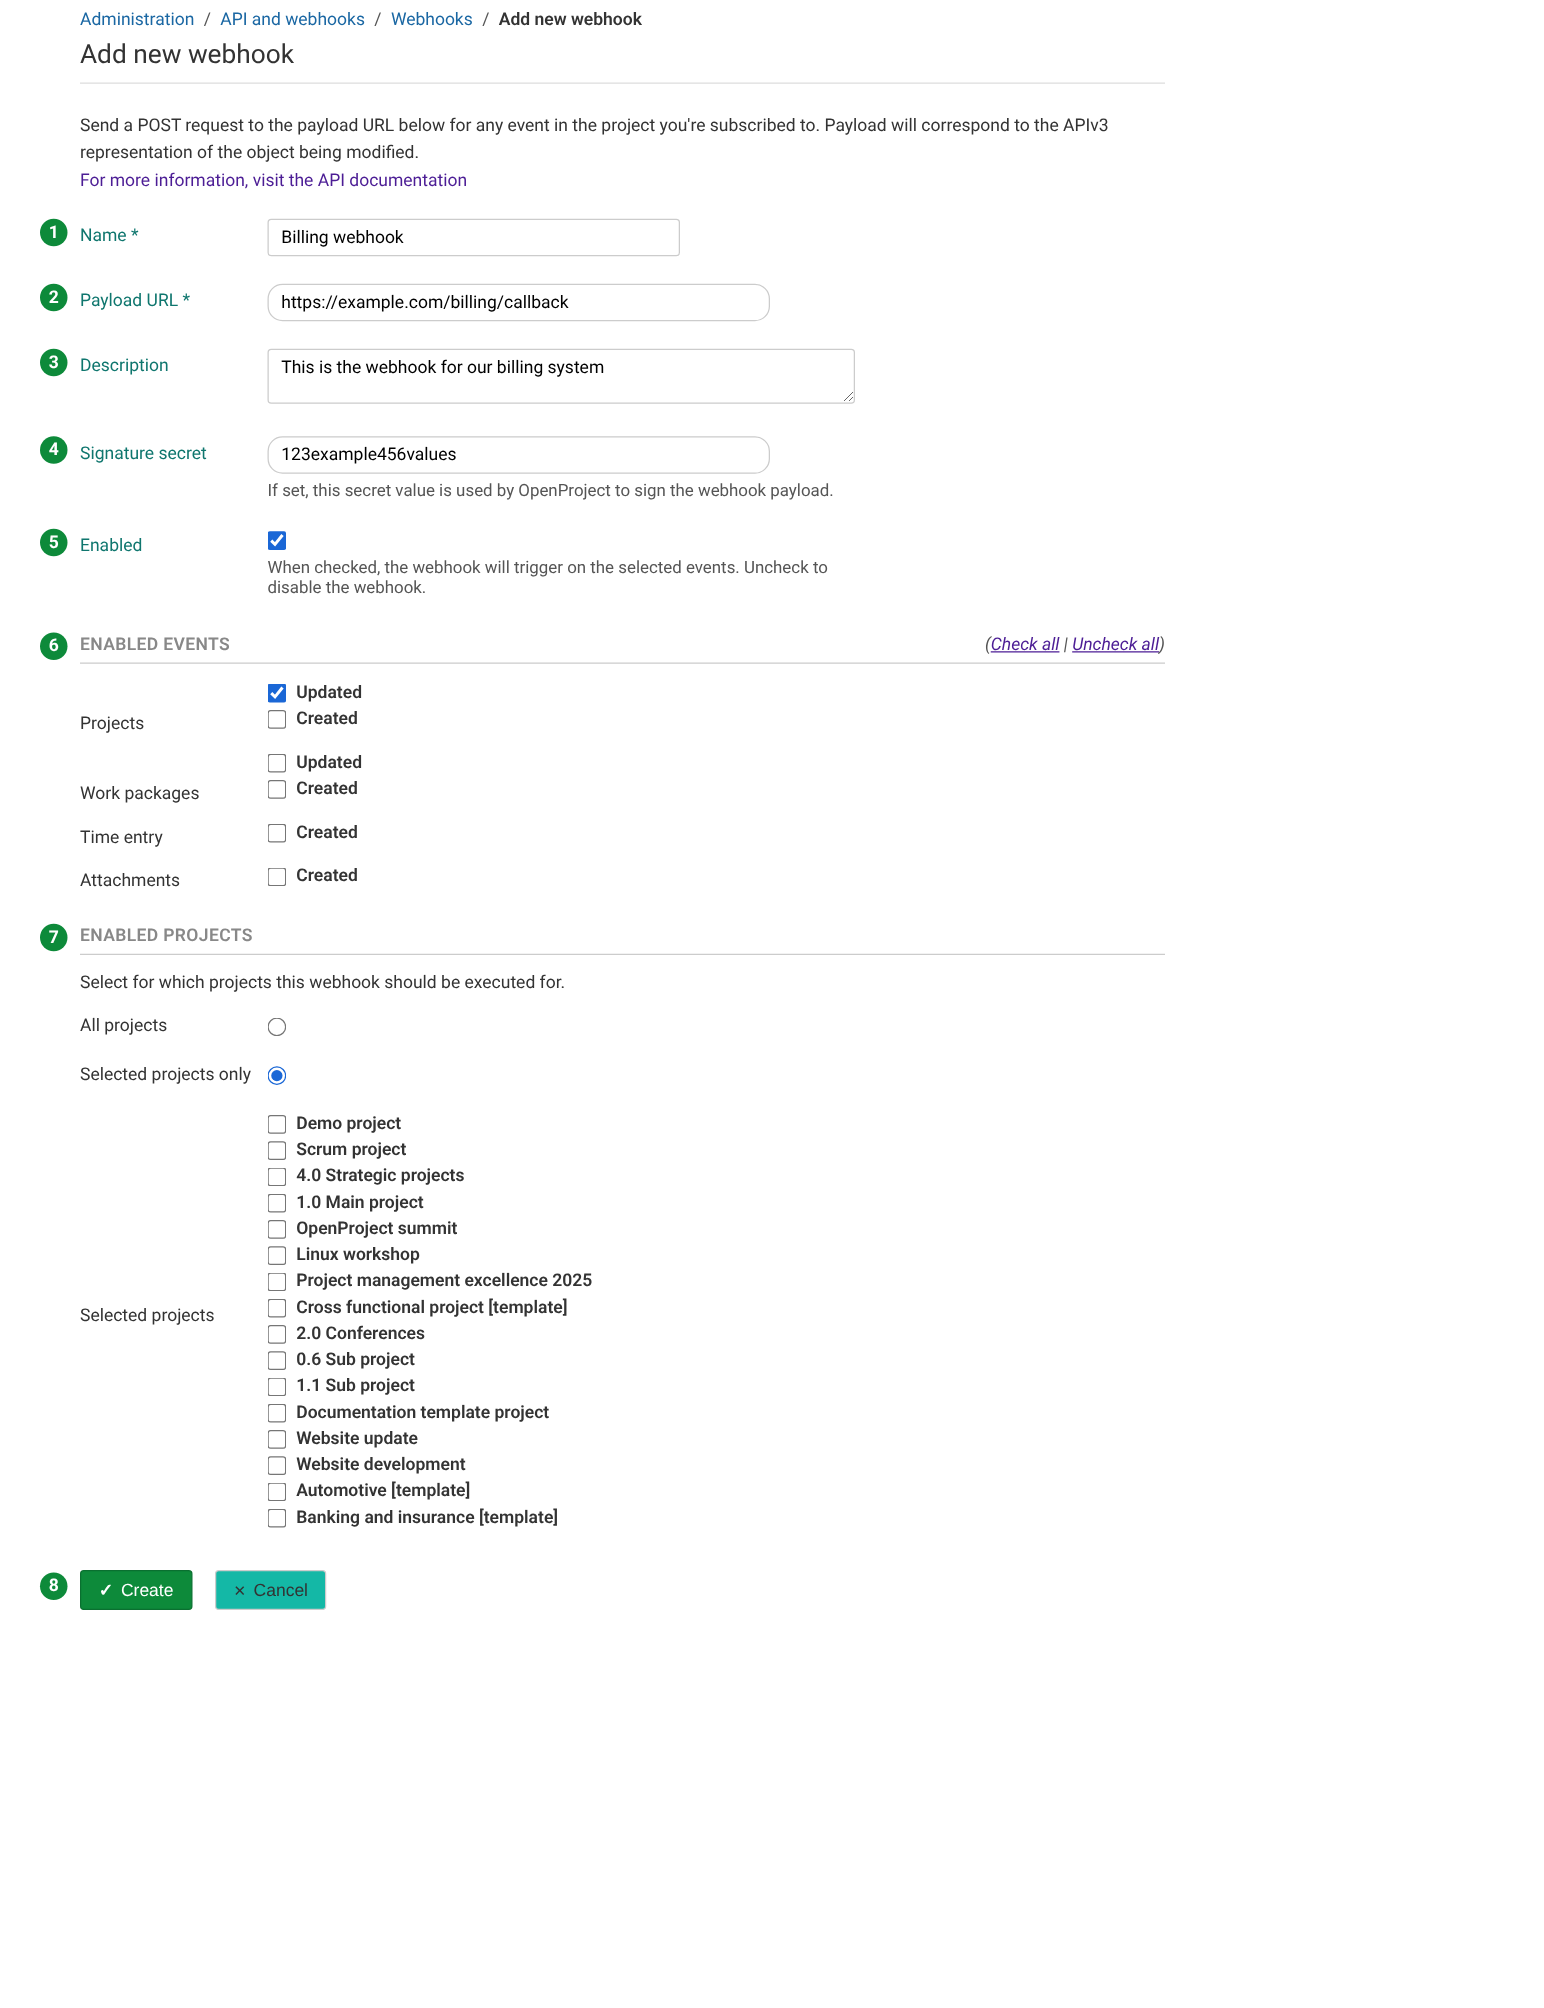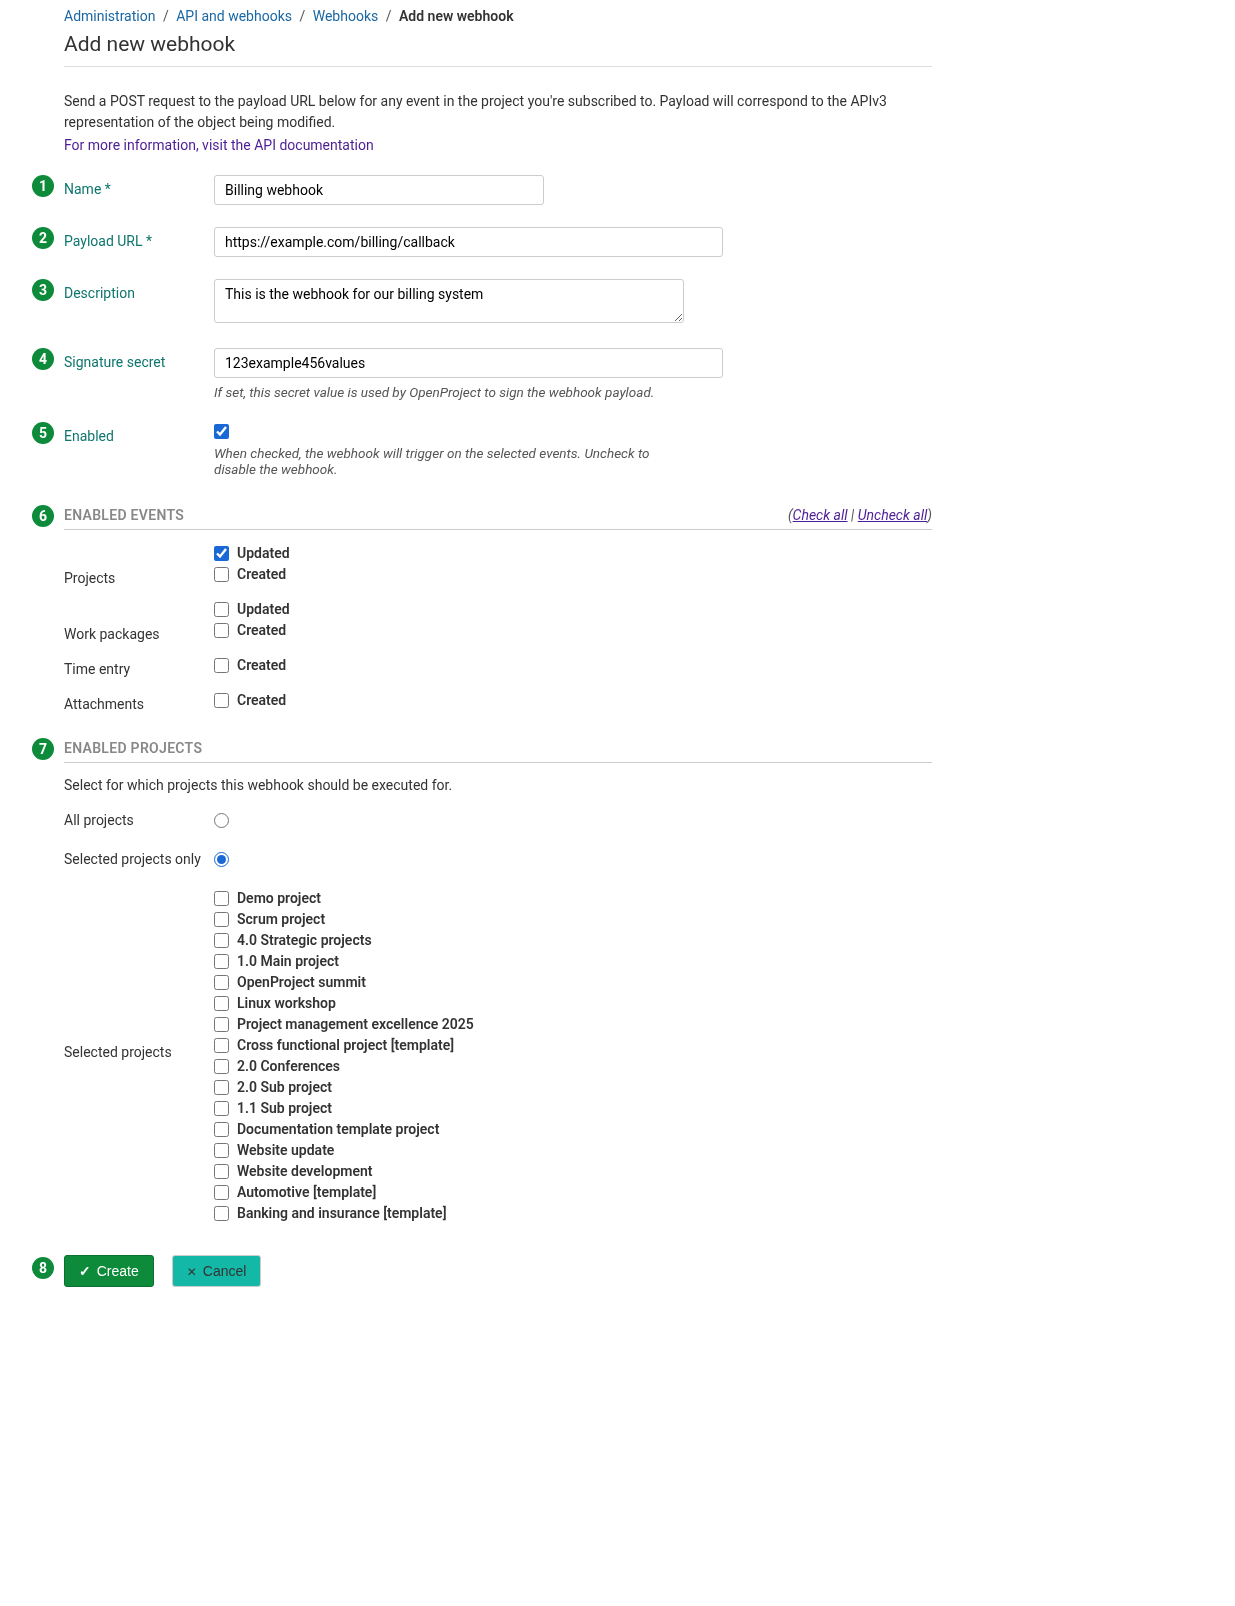--- a/index.html
+++ b/index.html
@@ -75,34 +75,33 @@
   }
   input[type=text].text-inp {
     width: 330px;
     max-width: 100%;
     padding: 6px 10px;
     border: 1px solid #ccc;
     border-radius: 3px;
     font-size: 14px;
     font-family: inherit;
   }
-  input[type=text].text-inp.wide { width: 509px; }
+  input[type=text].text-inp.wide { width: 402px; border-radius: 12px; }
   textarea.text-area {
     width: 470px;
     height: 44px;
     padding: 6px 10px;
     border: 1px solid #ccc;
     border-radius: 3px;
     font-size: 14px;
     font-family: inherit;
     resize: both;
   }
   .hint {
     margin-top: 6px;
-    font-style: italic;
     color: #555;
     font-size: 13.5px;
     max-width: 470px;
   }
   input[type=checkbox].cb, input[type=radio].rd {
     width: 15px;
     height: 15px;
     accent-color: #1a67d6;
     margin: 2px 8px 0 0;
     vertical-align: top;
@@ -400,21 +399,21 @@
         <div class="proj-item">
           <input type="checkbox" class="cb" style="">
           <span>Cross functional project [template]</span>
         </div>
         <div class="proj-item">
           <input type="checkbox" class="cb" style="">
           <span>2.0 Conferences</span>
         </div>
         <div class="proj-item">
           <input type="checkbox" class="cb" style="">
-          <span>2.0 Sub project</span>
+          <span>0.6 Sub project</span>
         </div>
         <div class="proj-item">
           <input type="checkbox" class="cb" style="">
           <span>1.1 Sub project</span>
         </div>
         <div class="proj-item">
           <input type="checkbox" class="cb" style="">
           <span>Documentation template project</span>
         </div>
         <div class="proj-item">

